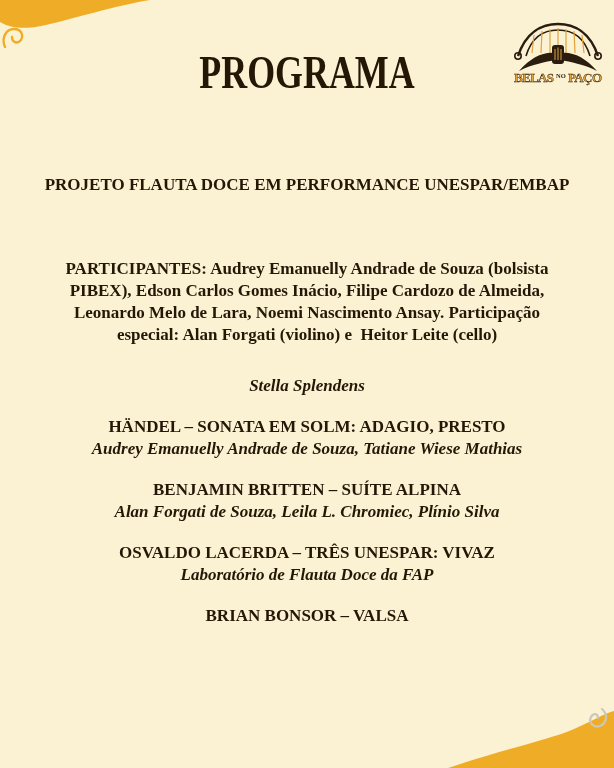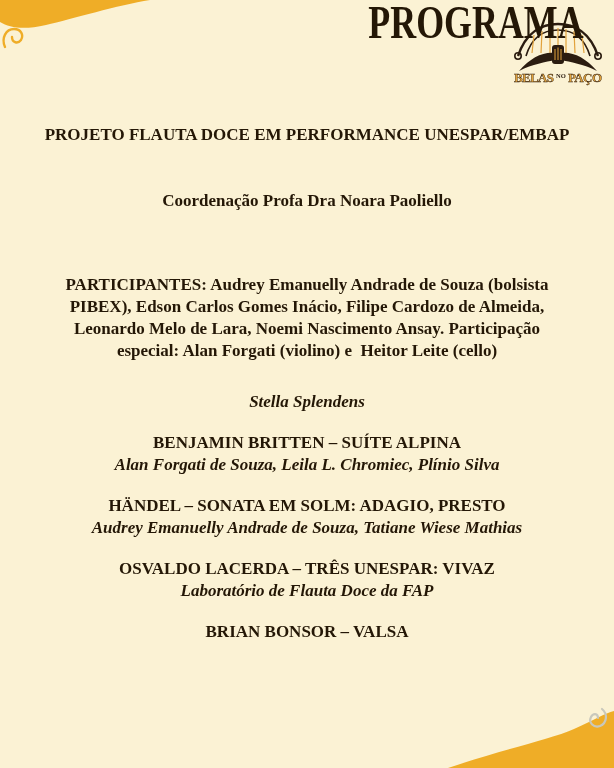--- a/index.html
+++ b/index.html
@@ -13,24 +13,24 @@
     font-weight:bold;
     color:#241706;
     text-align:center;
   }
   .corner{position:absolute;pointer-events:none;}
   .corner.tl{top:0;left:0;}
   .corner.br{bottom:0;right:0;}
   .logo{position:absolute;top:22px;right:10px;}
   .title{
     margin:0;
+    padding-top:50px;
     font-size:46px;
     line-height:46px;
     letter-spacing:0px;
-    text-align:right;
   }
   .title span{
     display:inline-block;
     transform:scaleX(0.78);
     transform-origin:center;
   }
   .content{
     margin:0 auto;
     width:560px;
   }
@@ -90,43 +90,42 @@
     <text x="44" y="56" font-size="6.5" font-family="Liberation Serif, serif" font-weight="bold" fill="#2B1C10">NO</text>
     <text x="56" y="60" font-size="13" font-family="Liberation Serif, serif" font-weight="bold" fill="#E2A23B" stroke="#2B1C10" stroke-width="0.4" textLength="34">PAÇO</text>
   </svg>
 
   <h1 class="title"><span>PROGRAMA</span></h1>
 
   <div class="content">
 
     <div class="intro">
       <div>PROJETO FLAUTA DOCE EM PERFORMANCE UNESPAR/EMBAP</div>
-      <div>Coordenação Profa Dra Noara Paoliello</div>
     </div>
 
     <div class="participants">PARTICIPANTES: Audrey Emanuelly Andrade de Souza (bolsista
 PIBEX), Edson Carlos Gomes Inácio, Filipe Cardozo de Almeida,
 Leonardo Melo de Lara, Noemi Nascimento Ansay. Participação
 especial: Alan Forgati (violino) e  Heitor Leite (cello)</div>
 
     <div class="entries">
 
       <div class="entry">
         <div class="entry-sub">Stella Splendens</div>
       </div>
 
 
       <div class="entry">
-        <div class="entry-title">BENJAMIN BRITTEN – SUÍTE ALPINA</div>
-        <div class="entry-sub">Alan Forgati de Souza, Leila L. Chromiec, Plínio Silva</div>
+        <div class="entry-title">HÄNDEL – SONATA EM SOLM: ADAGIO, PRESTO</div>
+        <div class="entry-sub">Audrey Emanuelly Andrade de Souza, Tatiane Wiese Mathias</div>
       </div>
 
       <div class="entry">
-        <div class="entry-title">HÄNDEL – SONATA EM SOLM: ADAGIO, PRESTO</div>
-        <div class="entry-sub">Audrey Emanuelly Andrade de Souza, Tatiane Wiese Mathias</div>
+        <div class="entry-title">BENJAMIN BRITTEN – SUÍTE ALPINA</div>
+        <div class="entry-sub">Alan Forgati de Souza, Leila L. Chromiec, Plínio Silva</div>
       </div>
 
       <div class="entry">
         <div class="entry-title">OSVALDO LACERDA – TRÊS UNESPAR: VIVAZ</div>
         <div class="entry-sub">Laboratório de Flauta Doce da FAP</div>
       </div>
 
       <div class="entry">
         <div class="entry-title">BRIAN BONSOR – VALSA</div>
 

